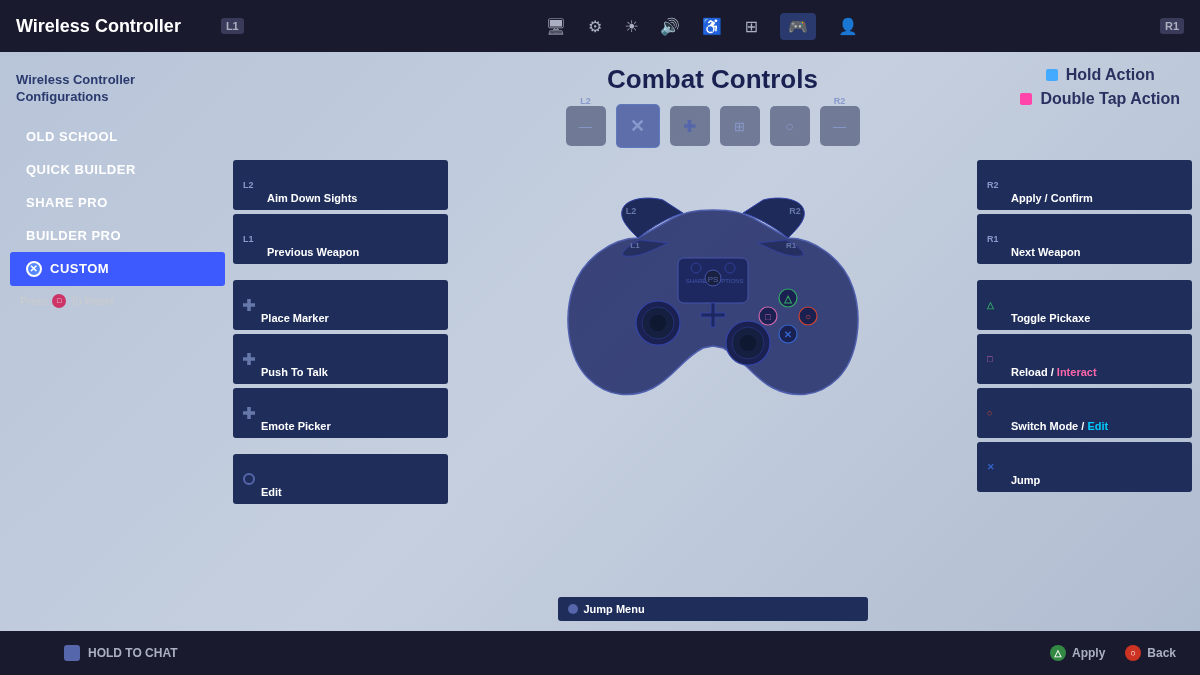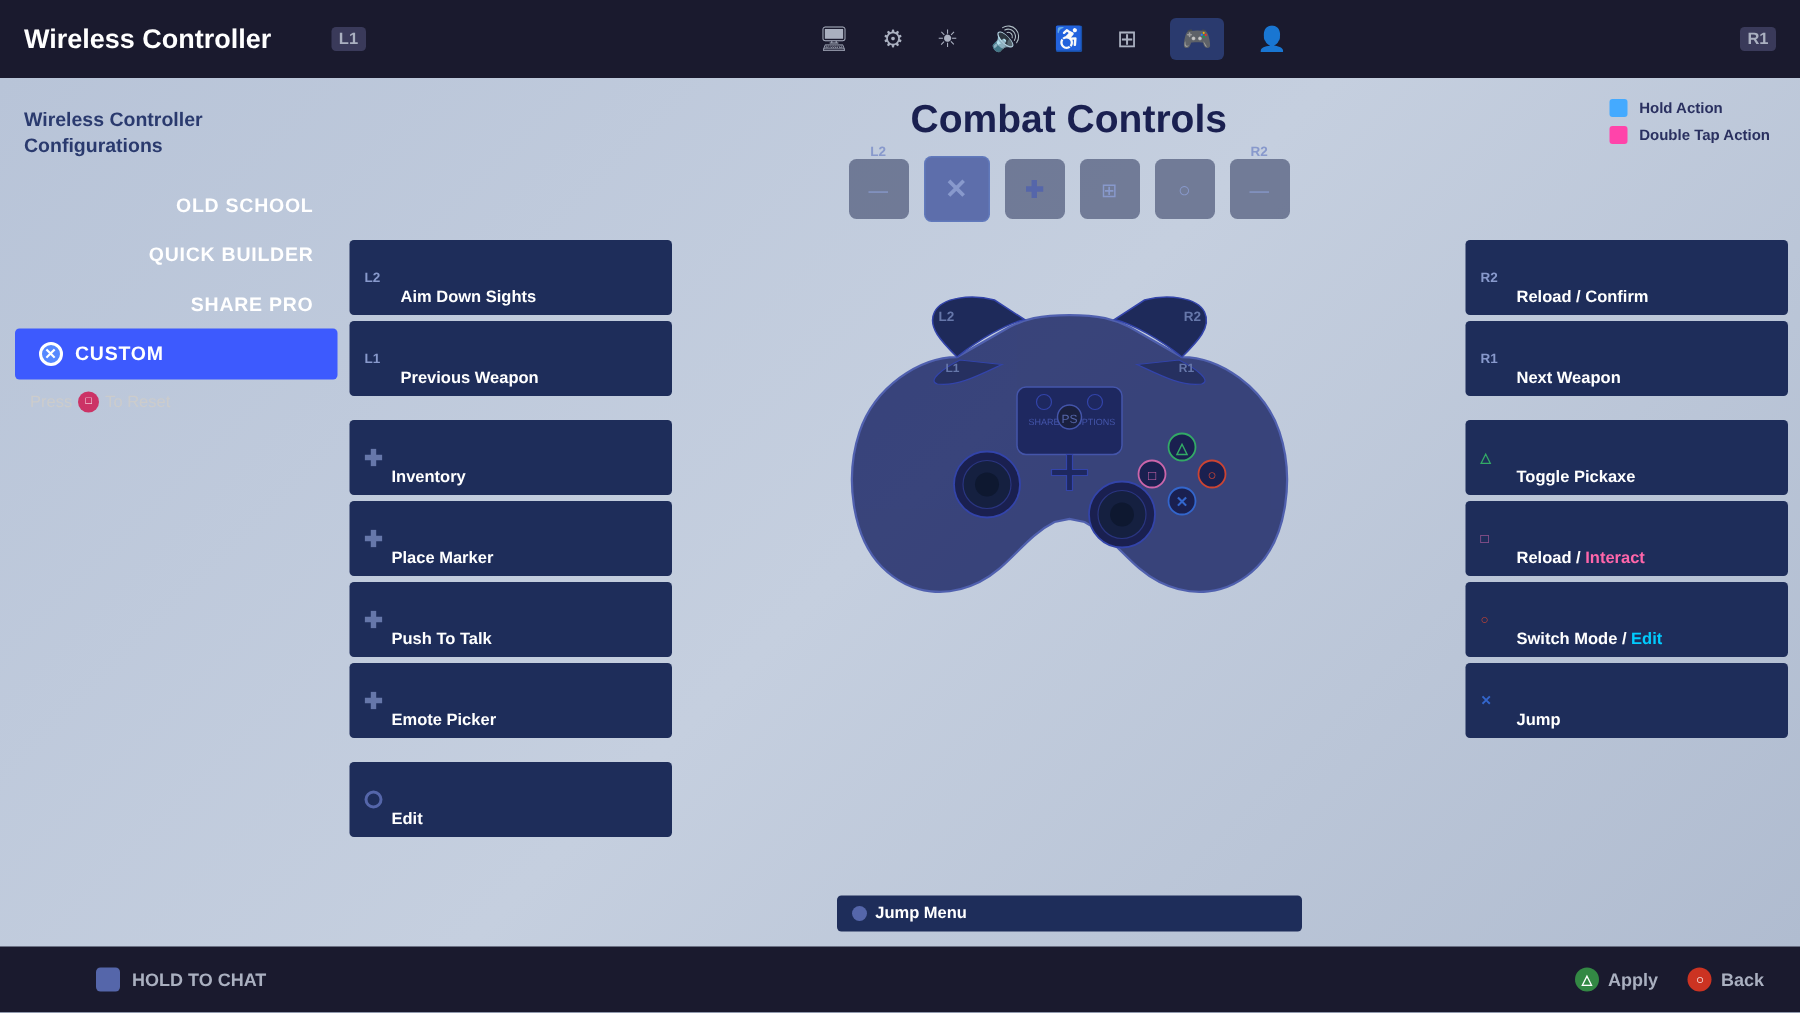--- a/index.html
+++ b/index.html
@@ -79,21 +79,21 @@
       margin-bottom: 14px;
       line-height: 1.3;
       padding-left: 6px;
     }
     .sidebar-item {
       color: #ffffff;
       font-size: 13px;
       font-weight: bold;
       padding: 9px 16px;
       cursor: pointer;
-      text-align: right;
+      text-align: left;
       letter-spacing: 0.5px;
     }
     .sidebar-item.active {
       background: #3d5afe;
       border-radius: 3px;
       display: flex;
       align-items: center;
       gap: 8px;
     }
     .sidebar-item.active .x-icon {
@@ -219,23 +219,24 @@
       top: 14px;
       right: 20px;
       display: flex;
       flex-direction: column;
       gap: 6px;
     }
     .legend-item {
       display: flex;
       align-items: center;
       gap: 8px;
-      font-size: 10px;
+      font-size: 16px;
       color: #2a3060;
       font-weight: bold;
+      justify-content: center;
     }
     .legend-dot {
       width: 12px;
       height: 12px;
       border-radius: 2px;
     }
 
     
     .game-area {
       flex: 1;
@@ -355,20 +356,23 @@
     <div class="sidebar-title">Wireless Controller<br>Configurations</div>
     <div class="sidebar-item">
       <span>OLD SCHOOL</span>
     </div>
     <div class="sidebar-item">
       <span>QUICK BUILDER</span>
     </div>
     <div class="sidebar-item">
       <span>SHARE PRO</span>
     </div>
+    <div class="sidebar-item">
+      <span>BUILDER PRO</span>
+    </div>
     <div class="sidebar-item active">
       <span class="x-icon" style="width:16px;height:16px;background:#5588ff;border-radius:50%;display:flex;align-items:center;justify-content:center;font-size:10px;color:white;flex-shrink:0;">✕</span>
       <span>CUSTOM</span>
     </div>
     <div class="press-reset">
       <span>Press</span>
       <span class="reset-btn-icon">□</span>
       <span>To Reset</span>
     </div>
   </div>
@@ -416,24 +420,20 @@
     <div style="position:absolute;left:8px;top:108px;width:215px;display:flex;flex-direction:column;gap:4px;">
       <div class="mapping-btn">
         <span class="ps-btn">L2</span>
         <span class="btn-text">Aim Down Sights</span>
       </div>
       <div class="mapping-btn">
         <span class="ps-btn">L1</span>
         <span class="btn-text">Previous Weapon</span>
       </div>
       <div style="height:8px;"></div>
-      <div class="mapping-btn">
-        <div class="dpad-icon" style="background:#6677aa;transform:rotate(0deg);"></div>
-        <span class="btn-text">Inventory</span>
-      </div>
       <div class="mapping-btn">
         <div class="dpad-icon" style="background:#6677aa;"></div>
         <span class="btn-text">Place Marker</span>
       </div>
       <div class="mapping-btn">
         <div class="dpad-icon" style="background:#6677aa;"></div>
         <span class="btn-text">Push To Talk</span>
       </div>
       <div class="mapping-btn">
         <div class="dpad-icon" style="background:#6677aa;"></div>
@@ -508,21 +508,21 @@
 
         <text x="82" y="90" text-anchor="middle" fill="#6677aa" font-size="8" font-weight="bold">L1</text>
 
         <text x="238" y="90" text-anchor="middle" fill="#6677aa" font-size="8" font-weight="bold">R1</text>
       </svg>
     </div>
 
     <div style="position:absolute;right:8px;top:108px;width:215px;display:flex;flex-direction:column;gap:4px;">
       <div class="mapping-btn">
         <span class="ps-btn">R2</span>
-        <span class="btn-text">Reload / Confirm</span>
+        <span class="btn-text">Apply / Confirm</span>
       </div>
       <div class="mapping-btn">
         <span class="ps-btn">R1</span>
         <span class="btn-text">Next Weapon</span>
       </div>
       <div style="height:8px;"></div>
       <div class="mapping-btn">
         <span class="ps-btn tri-icon">△</span>
         <span class="btn-text">Toggle Pickaxe</span>
       </div>

